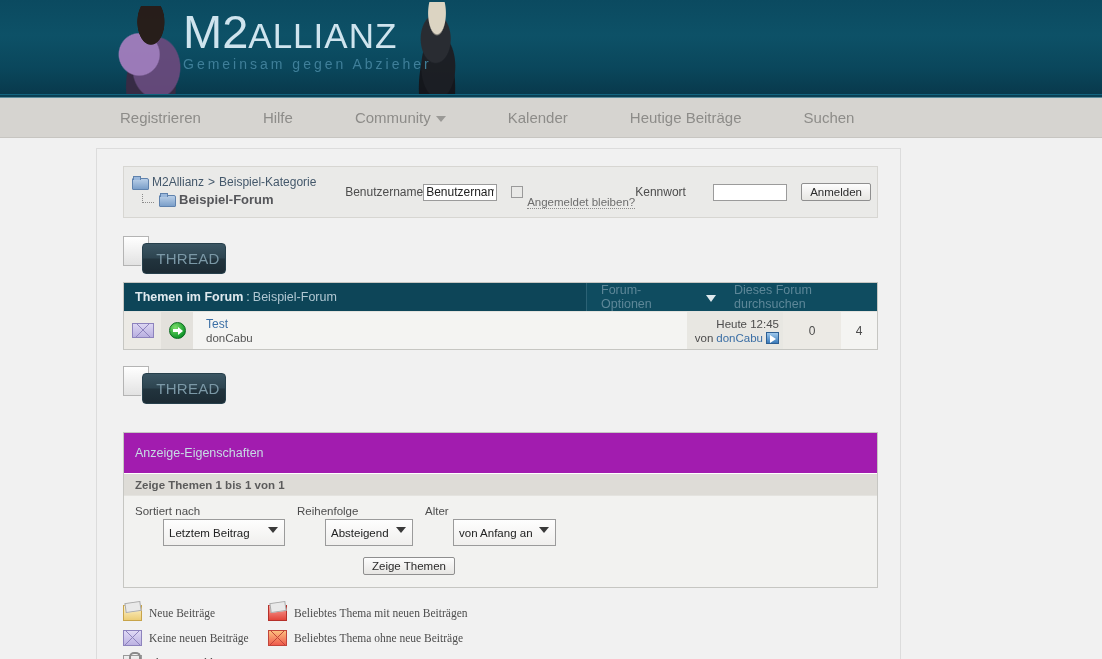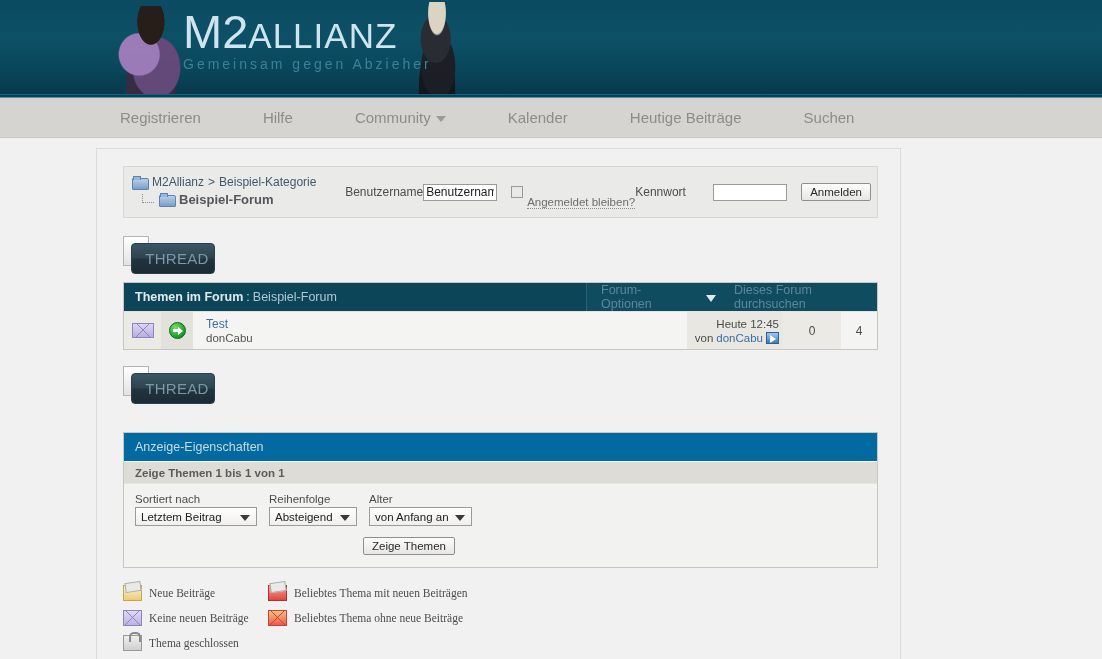--- a/index.html
+++ b/index.html
@@ -202,21 +202,21 @@
   
   .threadbtn-wrap { margin: 18px 0 8px 26px; position: relative; height: 38px; }
   .page-ico {
     position: absolute; left: 0; top: 0;
     width: 26px; height: 30px;
     background: linear-gradient(180deg,#ffffff,#e2e2e2);
     border: 1px solid #b4b4b4;
     clip-path: polygon(0 0, 100% 0, 100% 68%, 68% 100%, 0 100%);
   }
   .threadbtn {
-    position: absolute; left: 8px; top: 7px;
+    position: absolute; left: 19px; top: 7px;
     width: 84px; height: 31px;
     background: linear-gradient(180deg,#3b5663 0%,#2d4450 48%,#22343e 52%,#1c2b34 100%);
     border: 1px solid #27404c;
     border-radius: 4px;
     color: #7b98a6;
     font-size: 15px;
     letter-spacing: .3px;
     display: flex;
     align-items: center;
     justify-content: center;
@@ -351,49 +351,50 @@
   }
   .green-ico::before {
     content:"";position:absolute;left:8px;top:3.5px;
     width:0;height:0;border-top:4.5px solid transparent;border-bottom:4.5px solid transparent;
     border-left:5px solid #fff; z-index:2;
   }
 
   
   .panel { margin: 28px 22px 0 26px; border: 1px solid #c6c6c2; }
   .panel-head {
-    height: 28px; background: #0369a1; color: #c7dbe4;
+    height: 40px; background: #a21caf; color: #c7dbe4;
     display: flex; align-items: center; padding-left: 11px;
     font-size: 12.5px;
   }
   .panel-sub {
     height: 22px; background: #dedcd7;
     border-top: 1px solid #fff;
     display: flex; align-items: center; padding-left: 11px;
     font-size: 11.5px; font-weight: bold; color: #5b5b5b;
   }
   .panel-body {
     background: #f2f2f0;
     border-top: 1px solid #e4e3df;
     padding: 9px 0 12px 11px;
     min-height: 82px;
   }
   .selrow { display: flex; gap: 12px; }
   .selgrp { display: flex; flex-direction: column; gap: 2px; }
   .sel-label { font-size: 11.5px; color: #4d4d4d; }
   .sel {
     position: relative;
-    height: 19px;
+    height: 27px;
     border: 1px solid #9b9b9b;
     background: linear-gradient(180deg,#fefefe,#f0efed);
     display: flex; align-items: center;
     padding: 0 20px 0 5px;
     font-size: 11.5px;
     color: #222;
     cursor: pointer;
+    margin-left: 28px;
   }
   .sel-w1 { width: 122px; }
   .sel-w2 { width: 88px; }
   .sel-w3 { width: 103px; }
   .sel-caret {
     position: absolute; right: 6px; top: 7px;
     width: 0; height: 0;
     border-left: 5px solid transparent;
     border-right: 5px solid transparent;
     border-top: 6px solid #3a3a3a;

